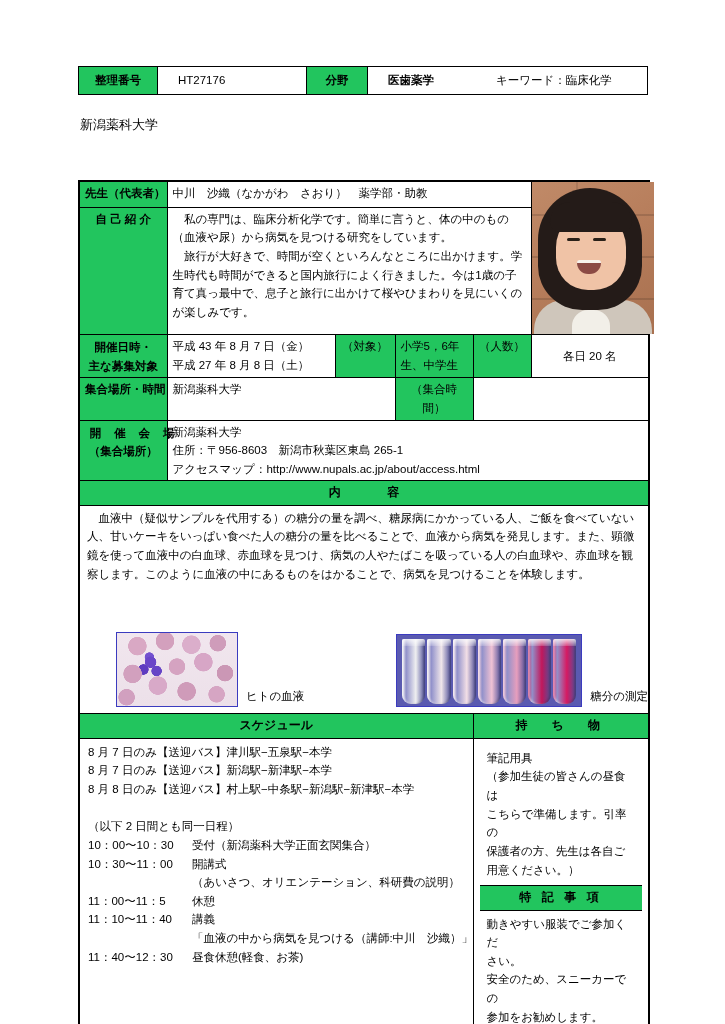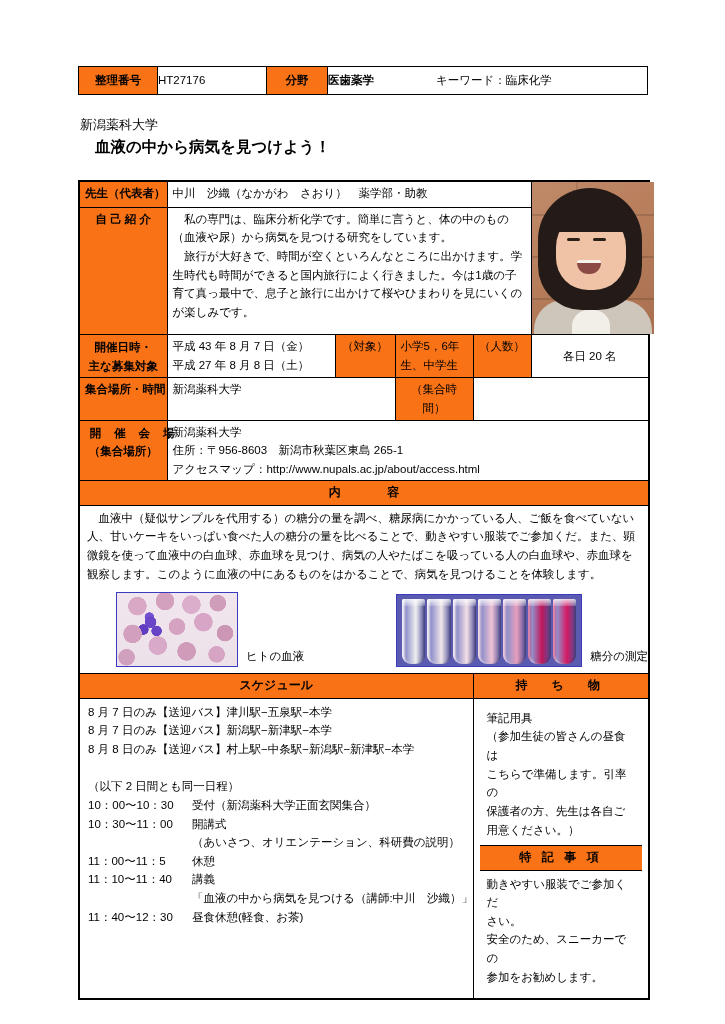--- a/index.html
+++ b/index.html
@@ -27,37 +27,37 @@
     border-collapse: collapse;
     table-layout: fixed;
   }
   td {
     border: 1px solid #000000;
     vertical-align: top;
     padding: 2px 5px;
     font-size: 11.5px;
     line-height: 1.62;
   }
-  .yel { background: #f97316; }
+  .yel { background: #22c55e; }
   .lbl {
     font-weight: bold;
     text-align: center;
     white-space: nowrap;
   }
   .spaced { letter-spacing: 0.42em; text-indent: 0.42em; }
   .ctr { text-align: center; }
   .nowrap { white-space: nowrap; }
 
   
   #idbar {
     position: absolute;
     left: 78px; top: 66px;
     width: 570px;
   }
-  #idbar td { height: 25px; vertical-align: middle; padding: 1px 0; }
+  #idbar td { height: 25px; vertical-align: middle; padding: 1px 20px; }
   #idbar td.lbl { padding: 1px 6px; }
   .idbar-flex { display: flex; align-items: center; }
   .idbar-field { white-space: nowrap; font-weight: bold; }
   .idbar-kw { margin-left: 62px; white-space: nowrap; }
 
   
   #titleblock {
     position: absolute;
     left: 80px; top: 116px;
     width: 560px;
@@ -145,21 +145,21 @@
     background: #f2efe8; border-radius: 16px 16px 0 0;
   }
 
   
   .content-head { font-size: 12px; }
   .content-body { padding: 3px 7px 4px 7px; }
   .content-body p { margin: 0; text-indent: 1em; }
 
   .imgrow { padding: 5px 0 6px 0; }
   .imgwrap { display: flex; align-items: flex-end; }
-  .imgslot { display: flex; align-items: flex-end; }
+  .imgslot { display: flex; align-items: flex-end; margin-top: 40px; }
   .cap {
     font-size: 11.5px;
     padding: 0 0 2px 8px;
     white-space: nowrap;
   }
 
   .blood {
     width: 120px; height: 73px;
     margin-left: 36px;
     border: 1px solid #3b3bbf;
@@ -233,21 +233,20 @@
             <span class="idbar-field">医歯薬学</span>
             <span class="idbar-kw">キーワード：臨床化学</span>
           </div>
         </td>
       </tr>
     </tbody>
   </table>
 
   <div id="titleblock">
     <div class="uni">新潟薬科大学</div>
-    <div class="maintitle">血液の中から病気を見つけよう！</div>
   </div>
 
   <table id="maintable">
     <colgroup>
       <col style="width:88px">
       <col style="width:168px">
       <col style="width:60px">
       <col style="width:78px">
       <col style="width:58px">
       <col style="width:118px">
@@ -320,21 +319,21 @@
       <tr>
         <td colspan="6" class="yel ctr content-head lbl">
           <span>内</span>
           <span style="display:inline-block;width:40px"></span>
           <span>容</span>
         </td>
       </tr>
 
       <tr>
         <td colspan="6" class="content-body" style="border-bottom:none">
-          <p>血液中（疑似サンプルを代用する）の糖分の量を調べ、糖尿病にかかっている人、ご飯を食べていない人、甘いケーキをいっぱい食べた人の糖分の量を比べることで、動きやすい服装でご参加くだ。また、顕微鏡を使って血液中の白血球、赤血球を見つけ、病気の人やたばこを吸っている人の白血球や、赤血球を観察します。このように血液の中にあるものをはかることで、病気を見つけることを体験します。</p>
+          <p>血液中（疑似サンプルを代用する）の糖分の量を調べ、糖尿病にかかっている人、ご飯を食べていない人、甘いケーキをいっぱい食べた人の糖分の量を比べることで、血液から病気を発見します。また、顕微鏡を使って血液中の白血球、赤血球を見つけ、病気の人やたばこを吸っている人の白血球や、赤血球を観察します。このように血液の中にあるものをはかることで、病気を見つけることを体験します。</p>
         </td>
       </tr>
 
       <tr>
         <td colspan="6" class="imgrow" style="border-top:none">
           <div class="imgwrap">
             <div class="imgslot">
               <div class="blood"></div>
               <div class="cap">ヒトの血液</div>
             </div>

